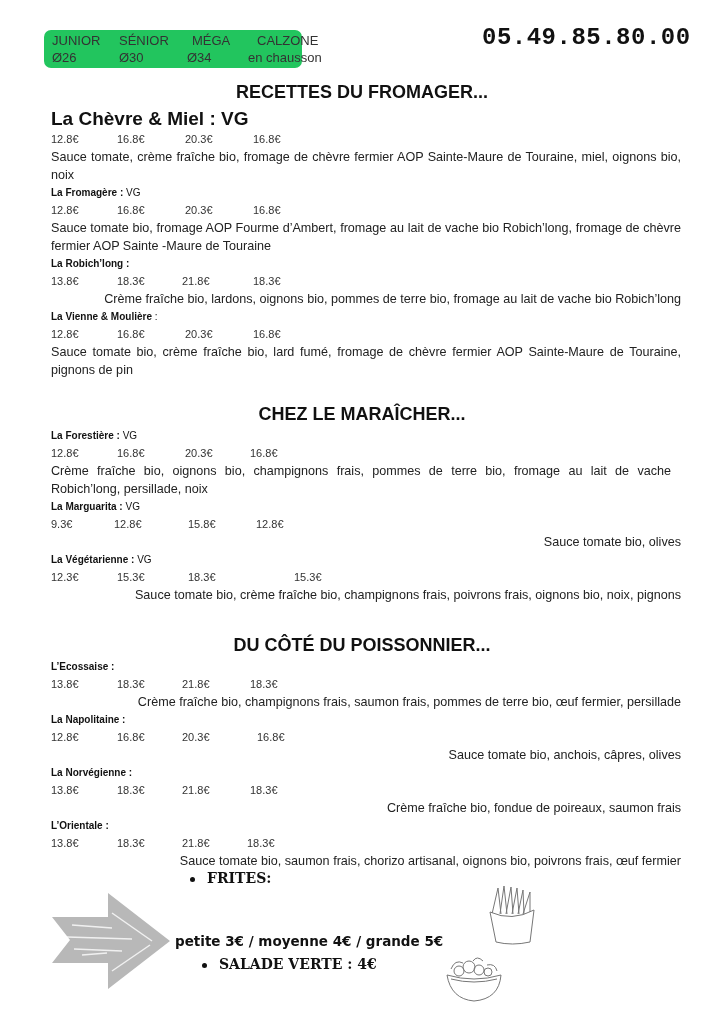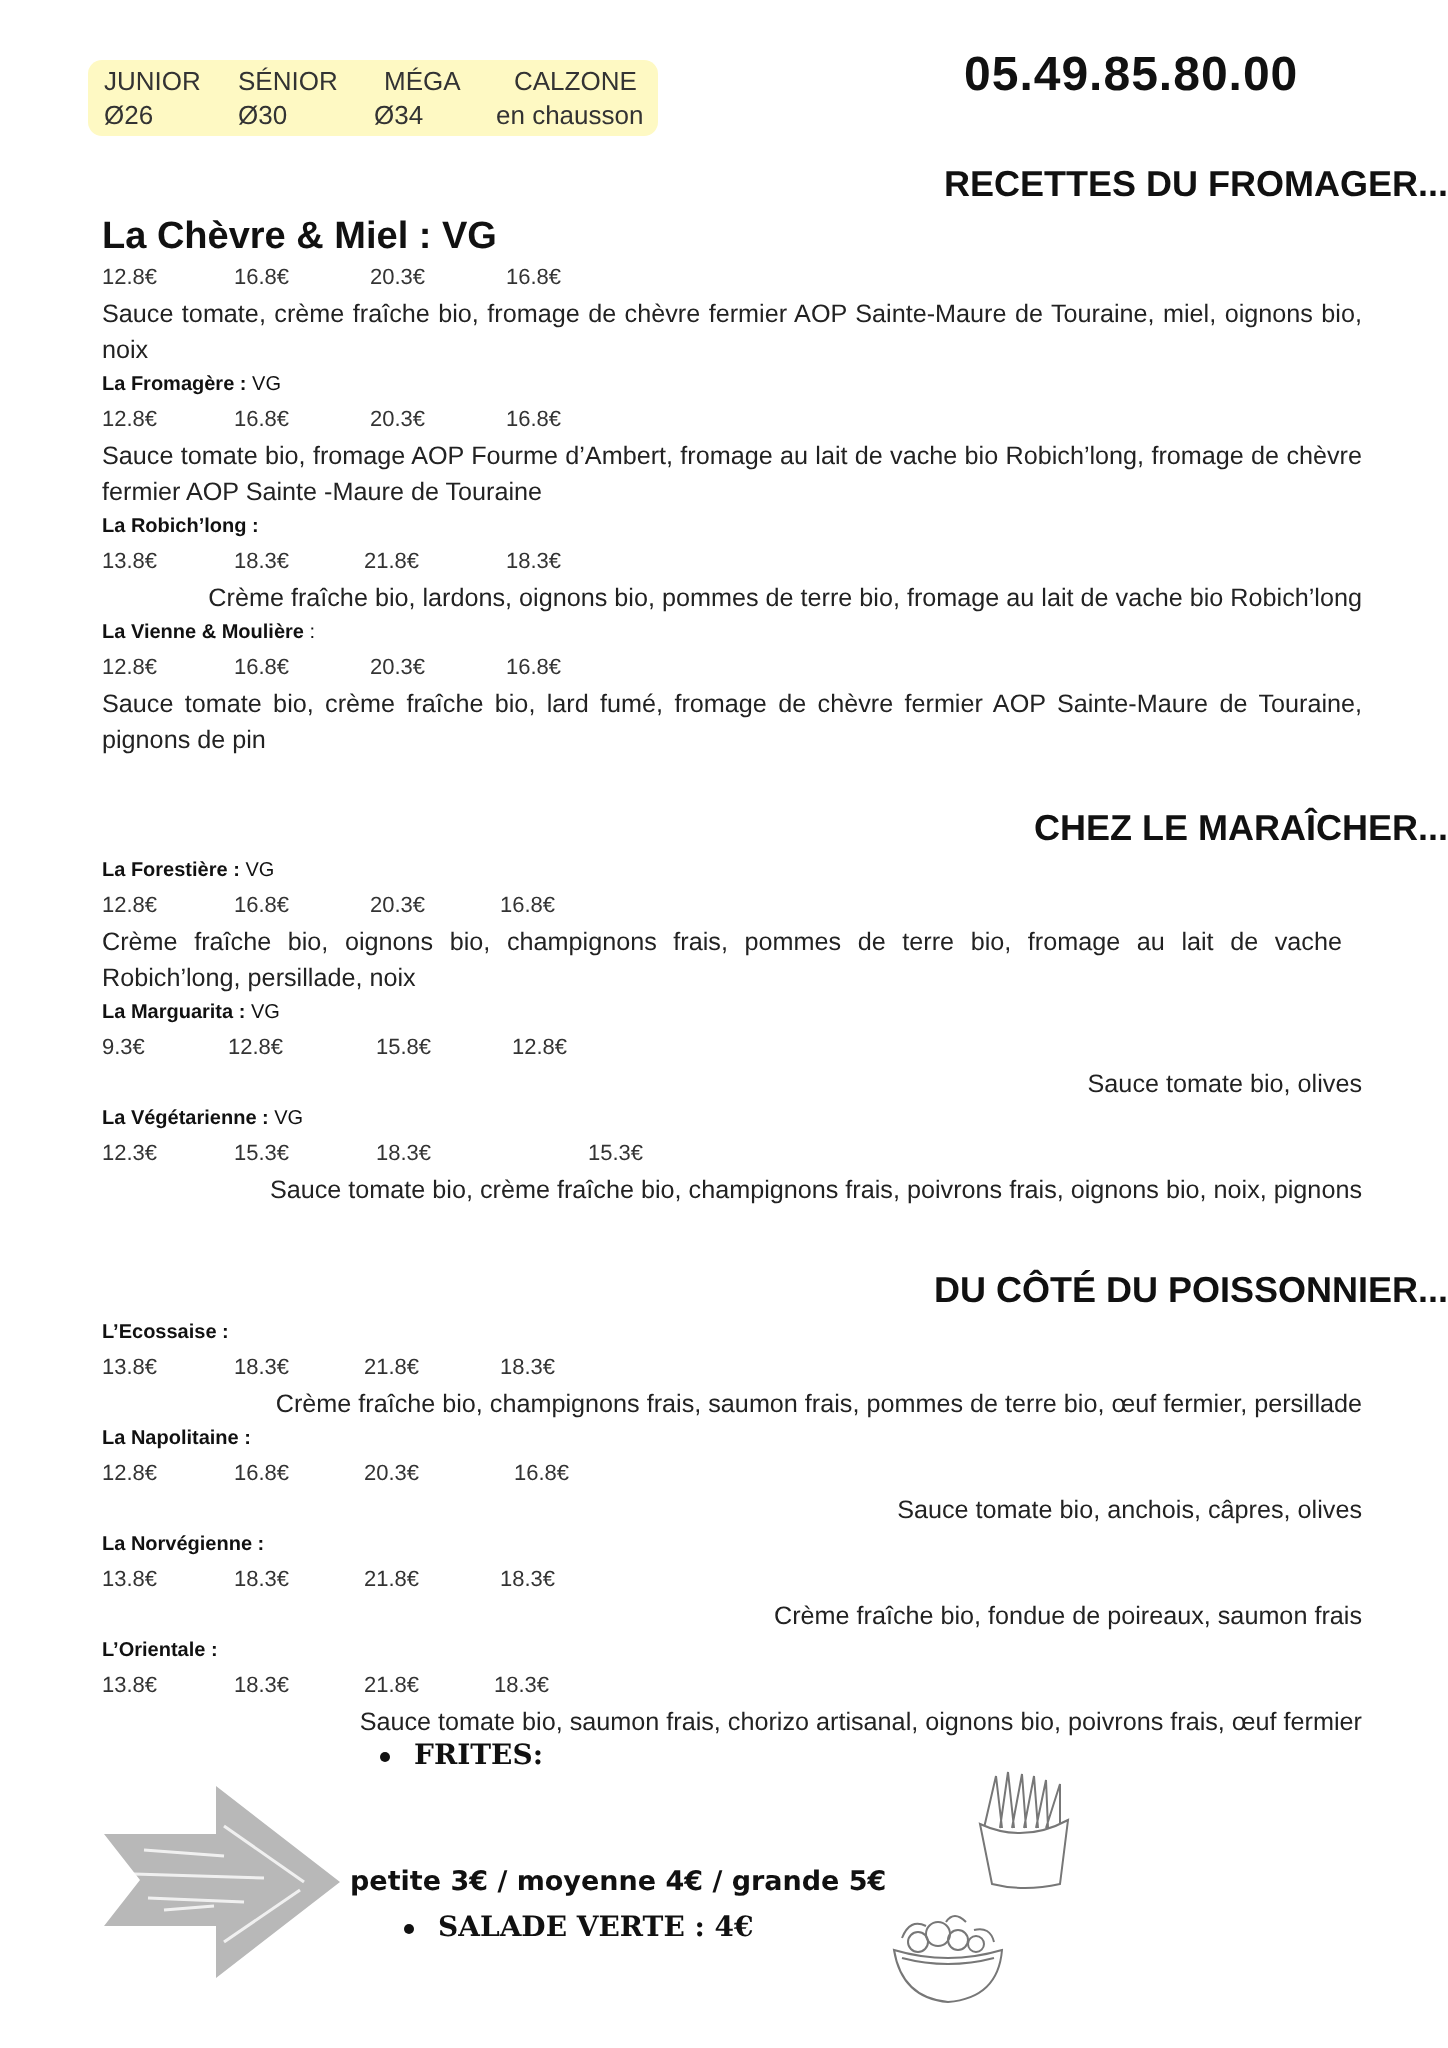--- a/index.html
+++ b/index.html
@@ -1,23 +1,23 @@
 <!DOCTYPE html>
 <html><head>
 <meta charset="utf-8">
 <style>
   html, body { margin:0; padding:0; background:#ffffff; }
   body { width:724px; height:1024px; position:relative; overflow:hidden; color:#1a1a1a;
          font-family:"Liberation Sans", sans-serif; }
-  .size-box { position:absolute; left:44px; top:30px; width:285px; height:38px; background:#fef9c3;
+  .size-box { position:absolute; left:44px; top:30px; width:258px; height:38px; background:#22c55e;
               border-radius:7px; }
   .size-col { position:absolute; top:2px; font-size:13px; line-height:17px; color:#333; white-space:nowrap; }
-  .phone { position:absolute; left:482px; top:24px; font-family:Liberation Sans, sans-serif; font-weight:bold;
+  .phone { position:absolute; left:482px; top:24px; font-family:Liberation Mono, monospace; font-weight:bold;
            font-size:24px; letter-spacing:0.5px; color:#111; }
-  .section-title { position:absolute; left:0; width:724px; text-align:right; font-weight:bold; font-size:18px;
+  .section-title { position:absolute; left:0; width:724px; text-align:center; font-weight:bold; font-size:18px;
                    color:#111; }
   .block { position:absolute; left:51px; width:630px; }
   .item-name { font-size:10px; font-weight:bold; line-height:18px; color:#111; }
   .item-name .tag { font-weight:normal; }
   .item-name.big { font-size:19px; line-height:24px; }
   .prices { font-size:11px; line-height:17px; color:#333; position:relative; height:17px; }
   .prices span { position:absolute; top:0; }
   .desc { font-size:12.6px; line-height:18px; text-align:justify; color:#222; }
   .desc.nojust { text-align:right; }
   .item { margin-bottom:0; }

